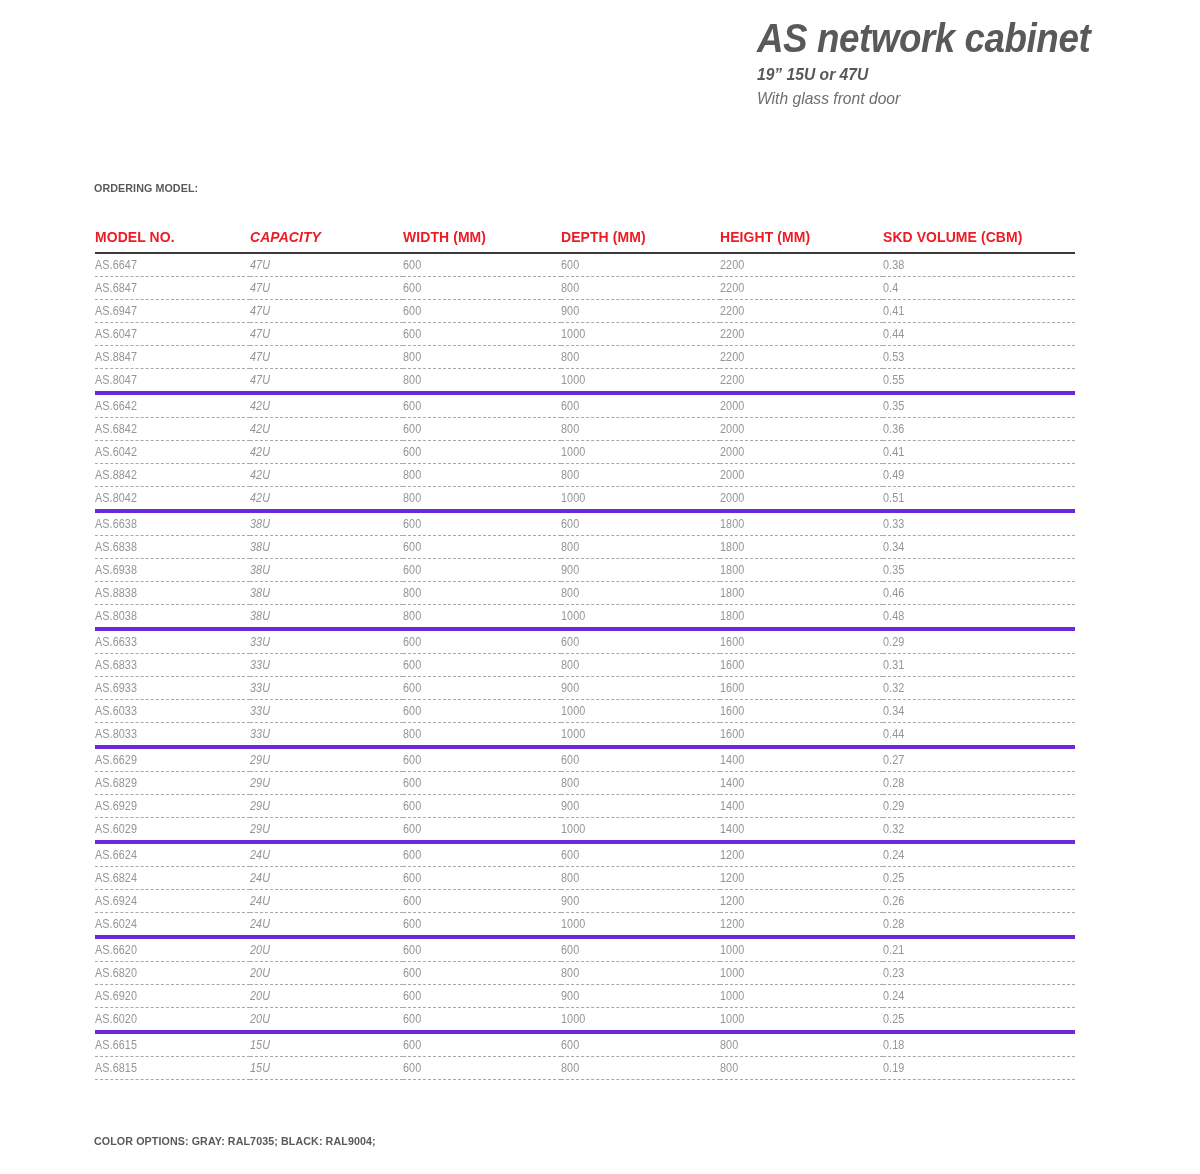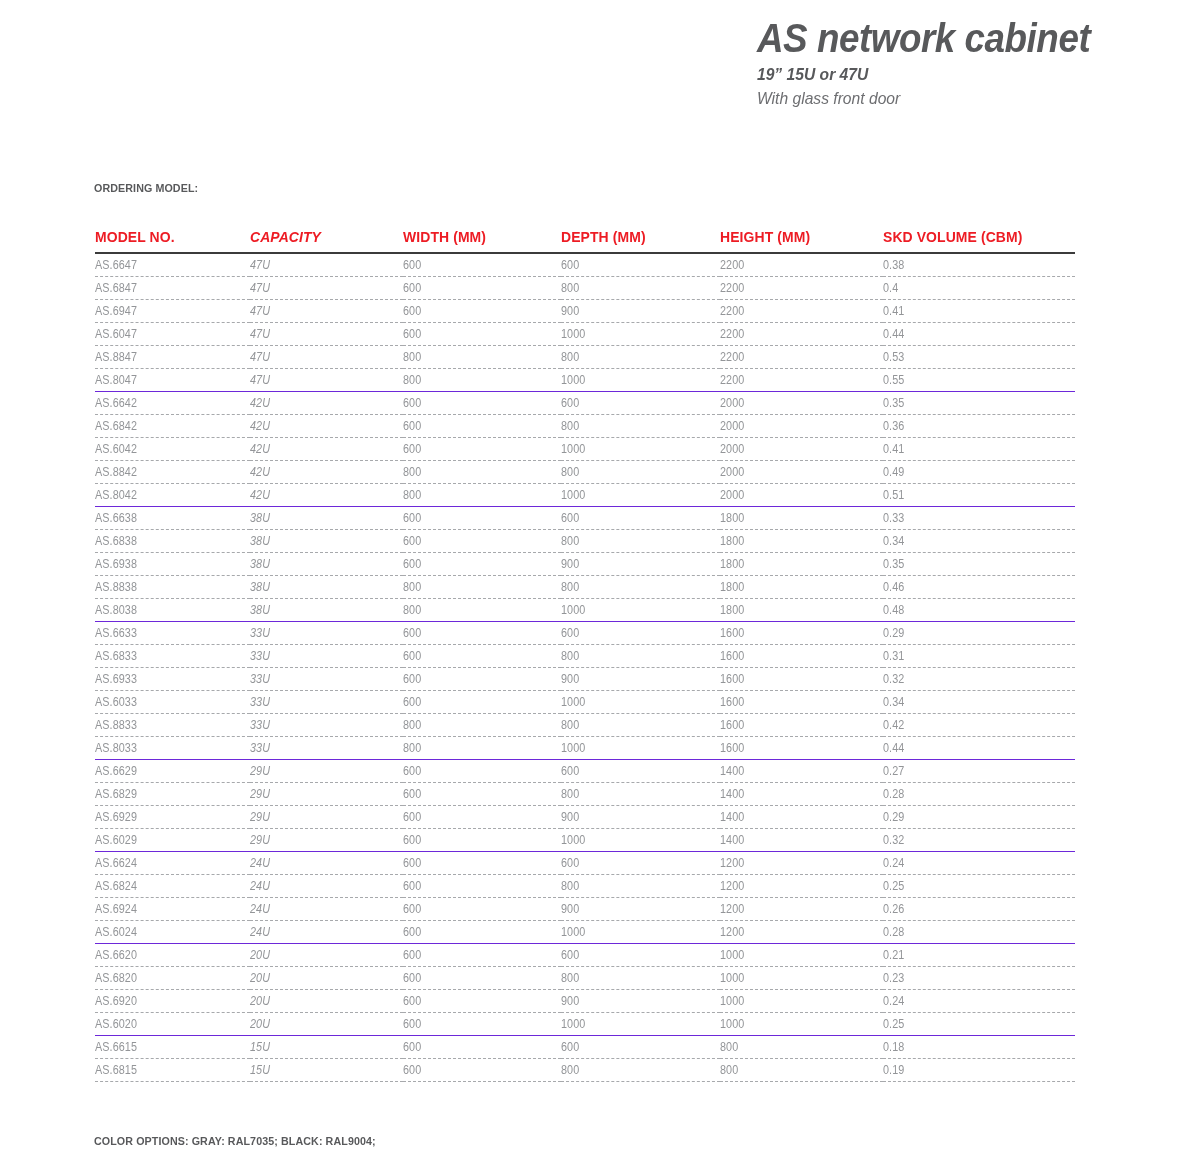--- a/index.html
+++ b/index.html
@@ -114,21 +114,21 @@
   table.spec-table td > span {
     display: inline-block;
     transform: scaleX(0.9);
     transform-origin: left center;
   }
 
   tbody tr {
     border-bottom: 1px dashed #a7a9ac;
   }
   tbody tr.group-end {
-    border-bottom: 1px solid #6d28d9;
+    border-bottom: 4px solid #6d28d9;
   }
 
   
   col.c-model    { width: 155px; }
   col.c-capacity { width: 153px; }
   col.c-width    { width: 158px; }
   col.c-depth    { width: 159px; }
   col.c-height   { width: 163px; }
   col.c-skd      { width: 192px; }
 
@@ -341,28 +341,20 @@
           <td class="cell-skd"><span>0.32</span></td>
         </tr>
         <tr>
           <td class="cell-model"><span>AS.6033</span></td>
           <td class="cell-capacity"><span>33U</span></td>
           <td class="cell-width"><span>600</span></td>
           <td class="cell-depth"><span>1000</span></td>
           <td class="cell-height"><span>1600</span></td>
           <td class="cell-skd"><span>0.34</span></td>
         </tr>
-        <tr>
-          <td class="cell-model"><span>AS.8833</span></td>
-          <td class="cell-capacity"><span>33U</span></td>
-          <td class="cell-width"><span>800</span></td>
-          <td class="cell-depth"><span>800</span></td>
-          <td class="cell-height"><span>1600</span></td>
-          <td class="cell-skd"><span>0.42</span></td>
-        </tr>
         <tr class="group-end">
           <td class="cell-model"><span>AS.8033</span></td>
           <td class="cell-capacity"><span>33U</span></td>
           <td class="cell-width"><span>800</span></td>
           <td class="cell-depth"><span>1000</span></td>
           <td class="cell-height"><span>1600</span></td>
           <td class="cell-skd"><span>0.44</span></td>
         </tr>
         <tr>
           <td class="cell-model"><span>AS.6629</span></td>

